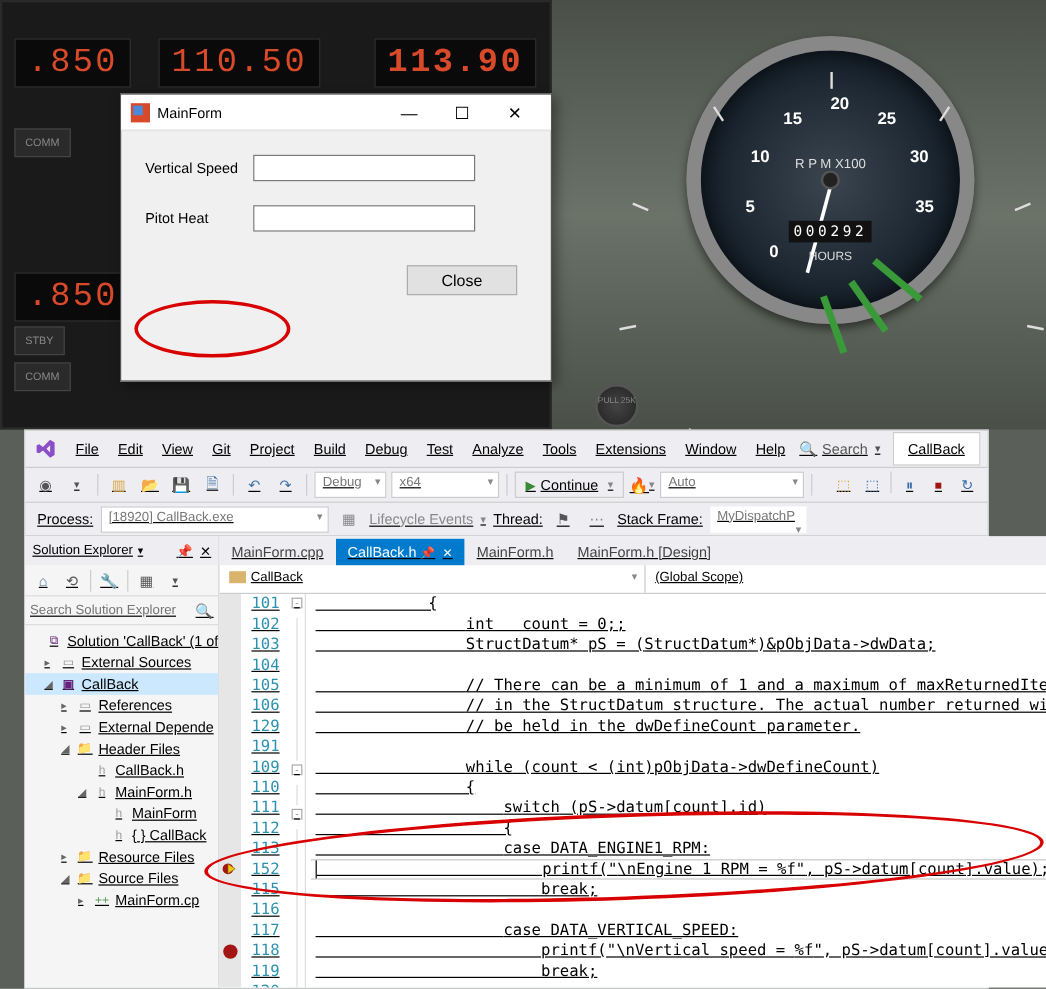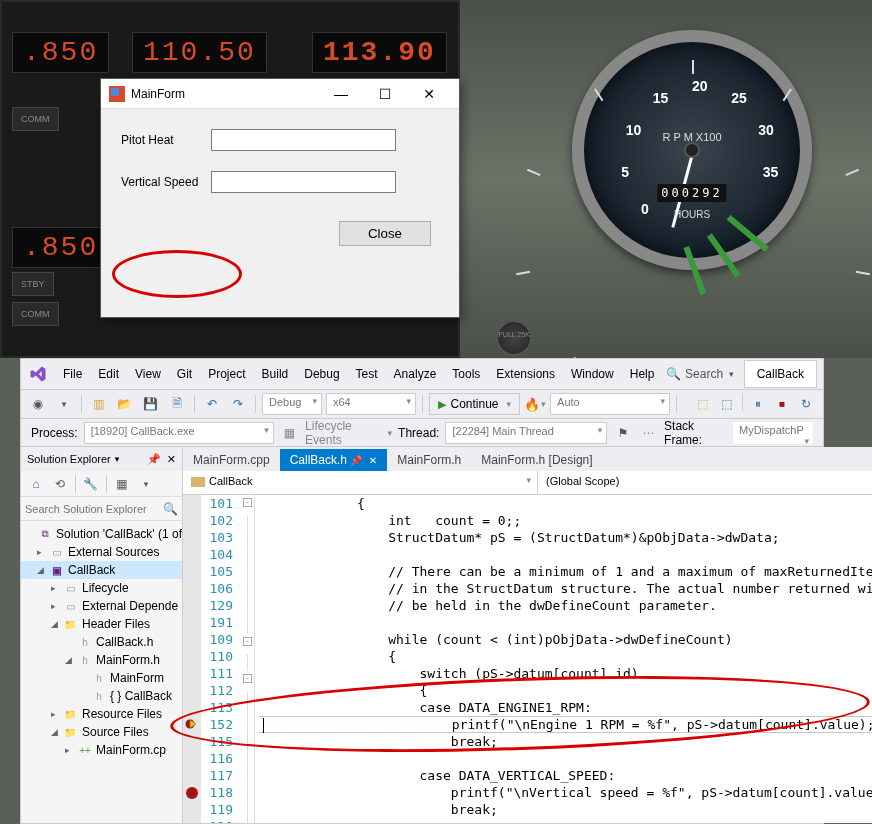--- a/index.html
+++ b/index.html
@@ -42,21 +42,21 @@
 .mf-row { display: flex; align-items: center; margin-bottom: 20px; }
 .mf-label { width: 90px; }
 .mf-input { width: 185px; height: 22px; border: 1px solid #7a7a7a; background: #fff; padding: 2px 4px; }
 .mf-actions { display: flex; gap: 14px; margin-top: 28px; padding: 0 8px; }
 .mf-action { padding: 4px 18px; background: #e1e1e1; border: 1px solid #adadad; cursor: pointer; }
 .mf-spacer { flex: 1; }
 .red-ellipse { position: absolute; border: 3px solid #d90000; border-radius: 50%; pointer-events: none; }
 .ellipse1 { left: 112px; top: 250px; width: 130px; height: 48px; }
 
 
-.vs { position: absolute; left: 20px; top: 358px; width: 804px; height: 466px; background: #eeeef2; border: 1px solid #ccc; }
+.vs { position: absolute; left: 20px; top: 358px; width: 804px; height: 466px; background: #eeeef2; border: 1px solid #ccc; text-decoration: underline; }
 .vs-menubar { height: 30px; display: flex; align-items: center; padding: 0 6px; gap: 2px; }
 .vs-logo { width: 22px; height: 22px; display: flex; align-items: center; justify-content: center; margin-right: 4px; }
 .vs-logo svg { width: 18px; height: 18px; }
 .vs-menu { padding: 4px 8px; cursor: pointer; }
 .vs-search { margin-left: auto; display: flex; align-items: center; gap: 4px; color: #555; }
 .vs-tab-right { padding: 6px 12px; background: #fff; border: 1px solid #ccc; margin-left: 8px; }
 
 .vs-toolbar { height: 30px; display: flex; align-items: center; padding: 0 6px; gap: 4px; border-top: 1px solid #ccc; border-bottom: 1px solid #ccc; background: #eeeef2; }
 .tb-btn { width: 22px; height: 22px; display: flex; align-items: center; justify-content: center; color: #555; }
 .tb-sep { width: 1px; height: 18px; background: #ccc; margin: 0 2px; }
@@ -169,25 +169,25 @@
     <div class="mf-icon"></div>
     <div class="mf-title-text">MainForm</div>
     <div class="mf-btns">
       <div class="mf-btn">—</div>
       <div class="mf-btn">☐</div>
       <div class="mf-btn">✕</div>
     </div>
   </div>
   <div class="mf-body">
     <div class="mf-row">
+      <div class="mf-label">Vertical Speed</div>
+      <input class="mf-input" value="" style="">
+    </div>
+    <div class="mf-row">
       <div class="mf-label">Pitot Heat</div>
-      <input class="mf-input" value="" style="">
-    </div>
-    <div class="mf-row">
-      <div class="mf-label">Vertical Speed</div>
       <input class="mf-input" value="" style="">
     </div>
     <div class="mf-actions">
       <div class="mf-spacer"></div>
       <button class="mf-action" style="padding:4px 28px">Close</button>
     </div>
   </div>
 </div>
 <div class="red-ellipse ellipse1"></div>
 
@@ -243,21 +243,20 @@
     </div>
   </div>
 
   <div class="vs-toolbar2">
     <span>Process:</span>
     <div class="tb-drop proc-drop">[18920] CallBack.exe</div>
     <div class="tb-btn" style="color:#888">▦</div>
     <span style="color:#888">Lifecycle Events</span>
     <span style="font-size:9px;color:#888">▾</span>
     <span>Thread:</span>
-    <div class="tb-drop" style="width:180px">[22284] Main Thread</div>
     <div class="tb-btn">⚑</div>
     <div class="tb-btn" style="color:#888">⋯</div>
     <span>Stack Frame:</span>
     <div class="tb-drop" style="width:80px;border:none">MyDispatchP</div>
   </div>
 
   <div class="vs-body">
     <div class="solexp">
       <div class="solexp-header">
         <span>Solution Explorer</span>
@@ -290,21 +289,21 @@
             <span>External Sources</span>
           </div>
           <div class="tree-item ind1 selected">
             <span class="tree-toggle">◢</span>
             <span class="tree-icon ti-proj">▣</span>
             <span>CallBack</span>
           </div>
           <div class="tree-item ind2">
             <span class="tree-toggle">▸</span>
             <span class="tree-icon ti-ref">▭</span>
-            <span>Lifecycle</span>
+            <span>References</span>
           </div>
           <div class="tree-item ind2">
             <span class="tree-toggle">▸</span>
             <span class="tree-icon ti-ref">▭</span>
             <span>External Depende</span>
           </div>
           <div class="tree-item ind2">
             <span class="tree-toggle">◢</span>
             <span class="tree-icon ti-folder">📁</span>
             <span>Header Files</span>

